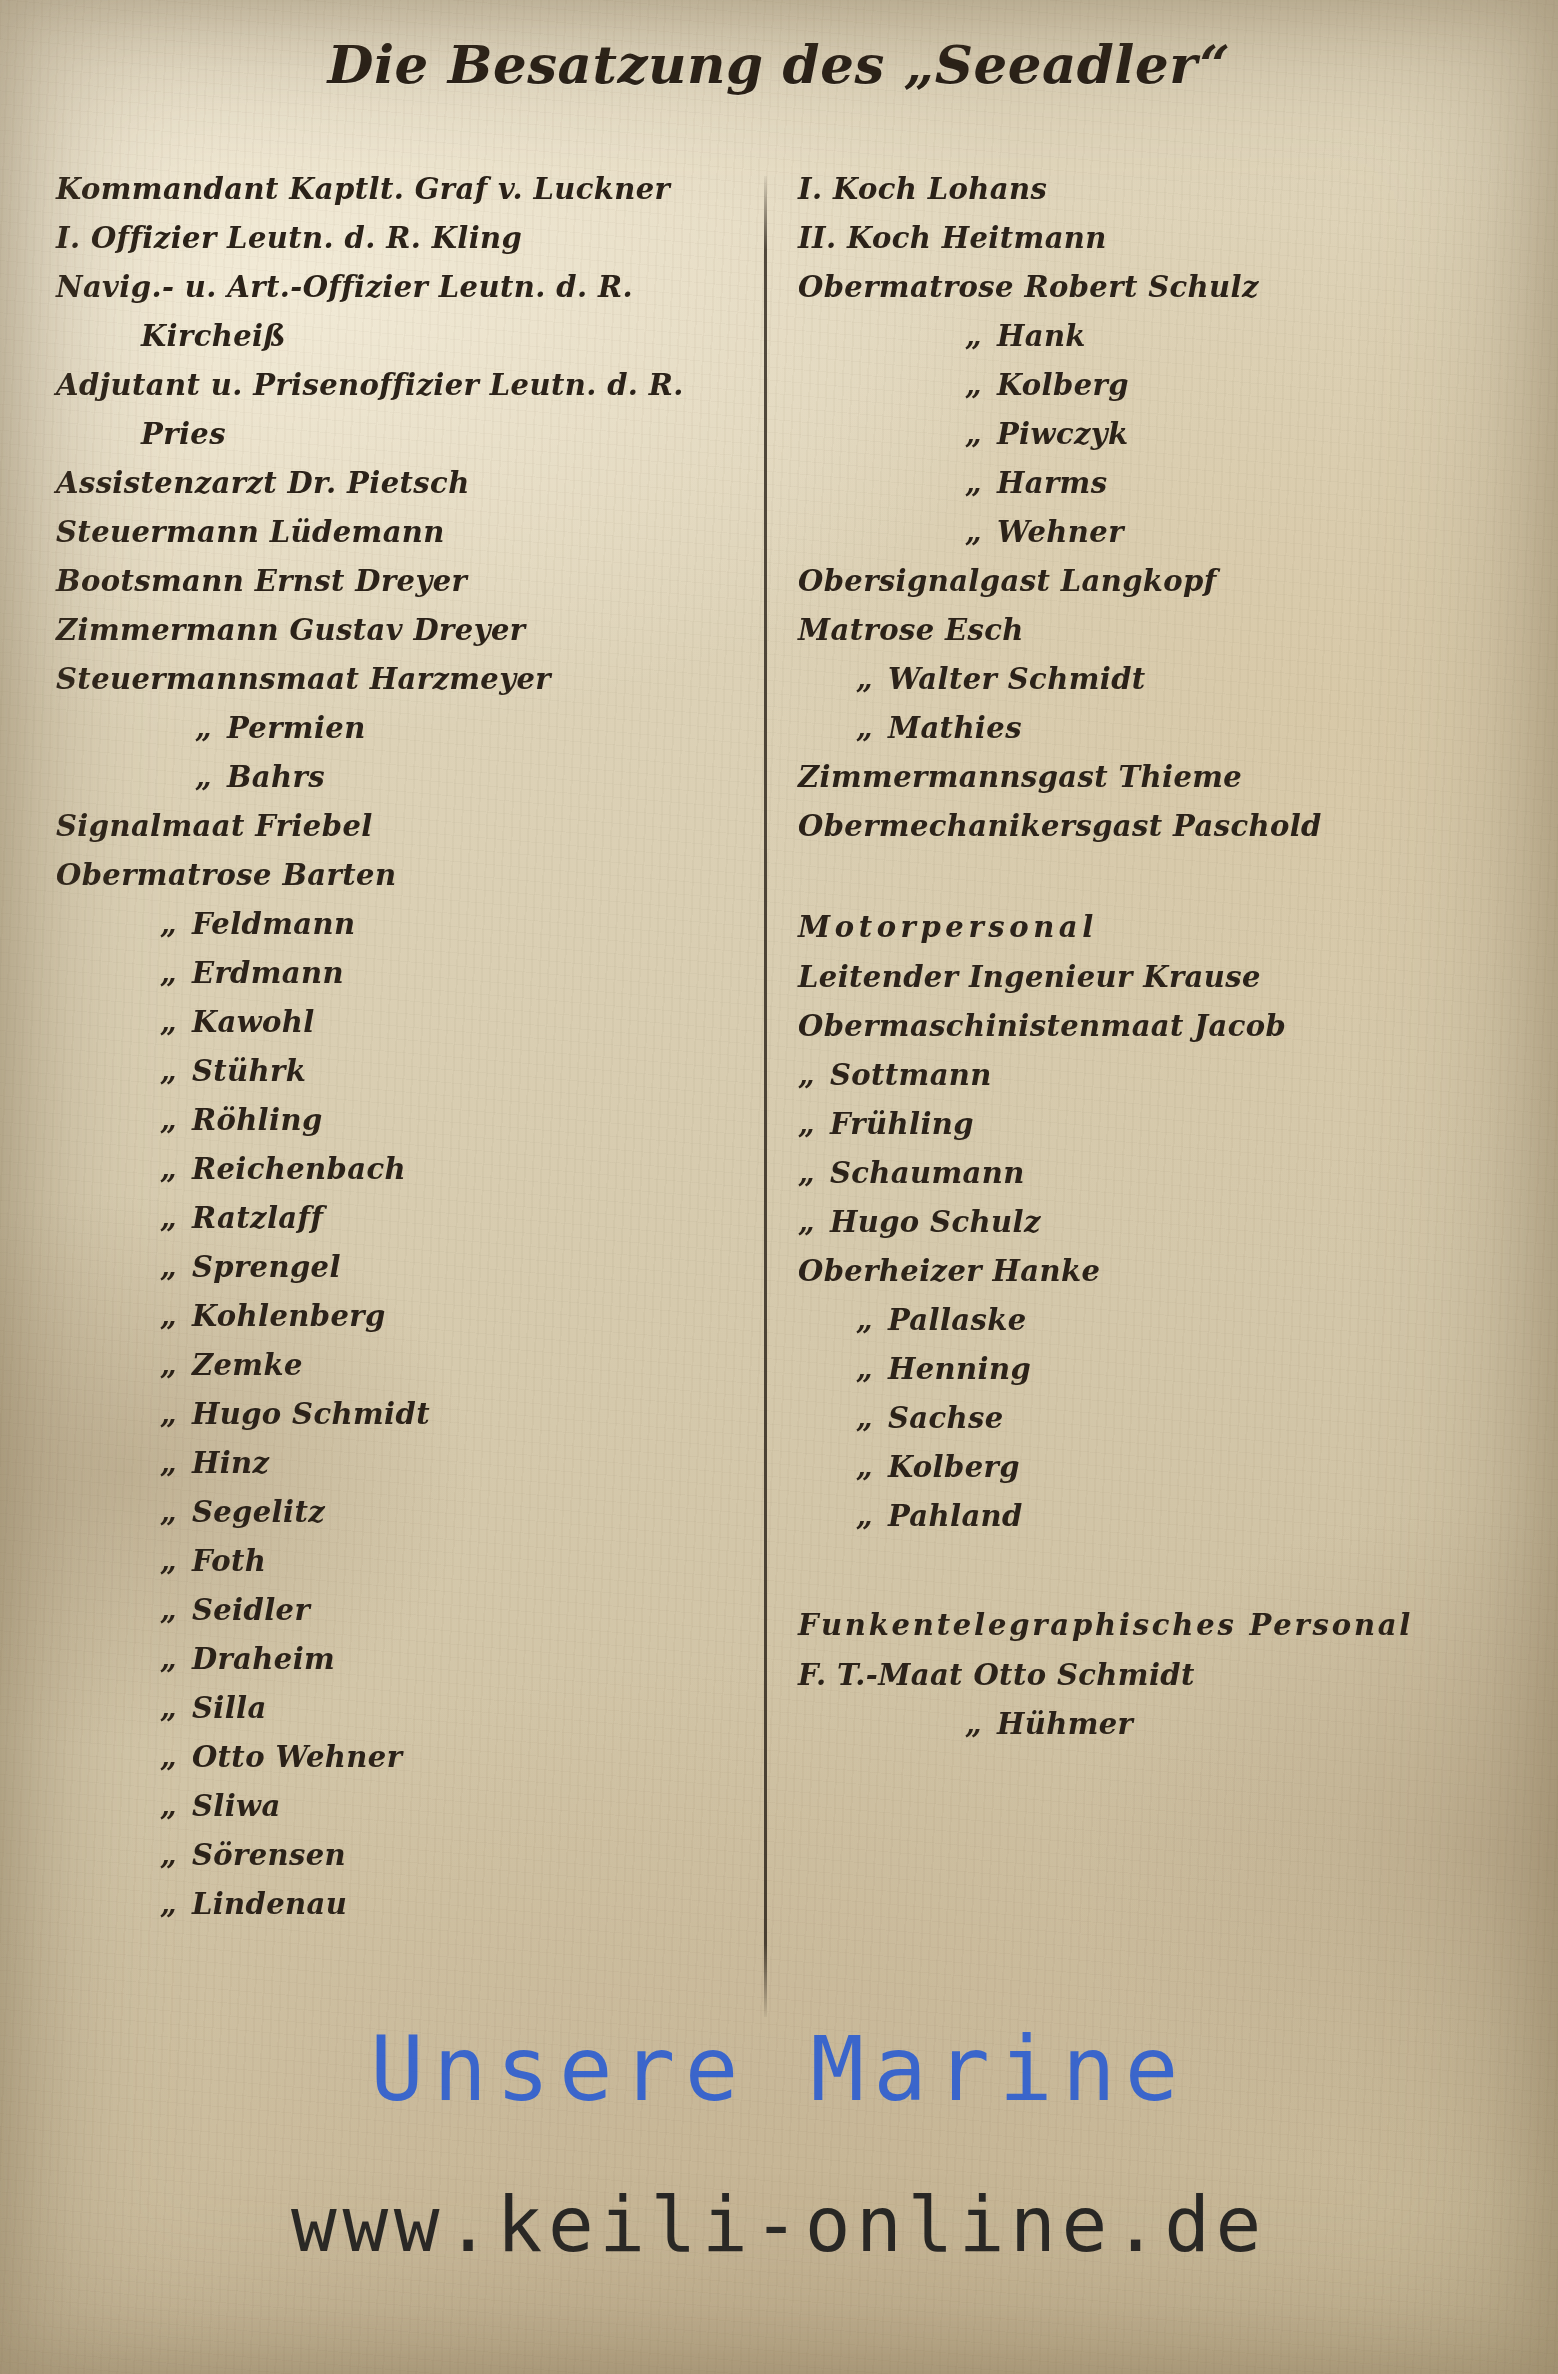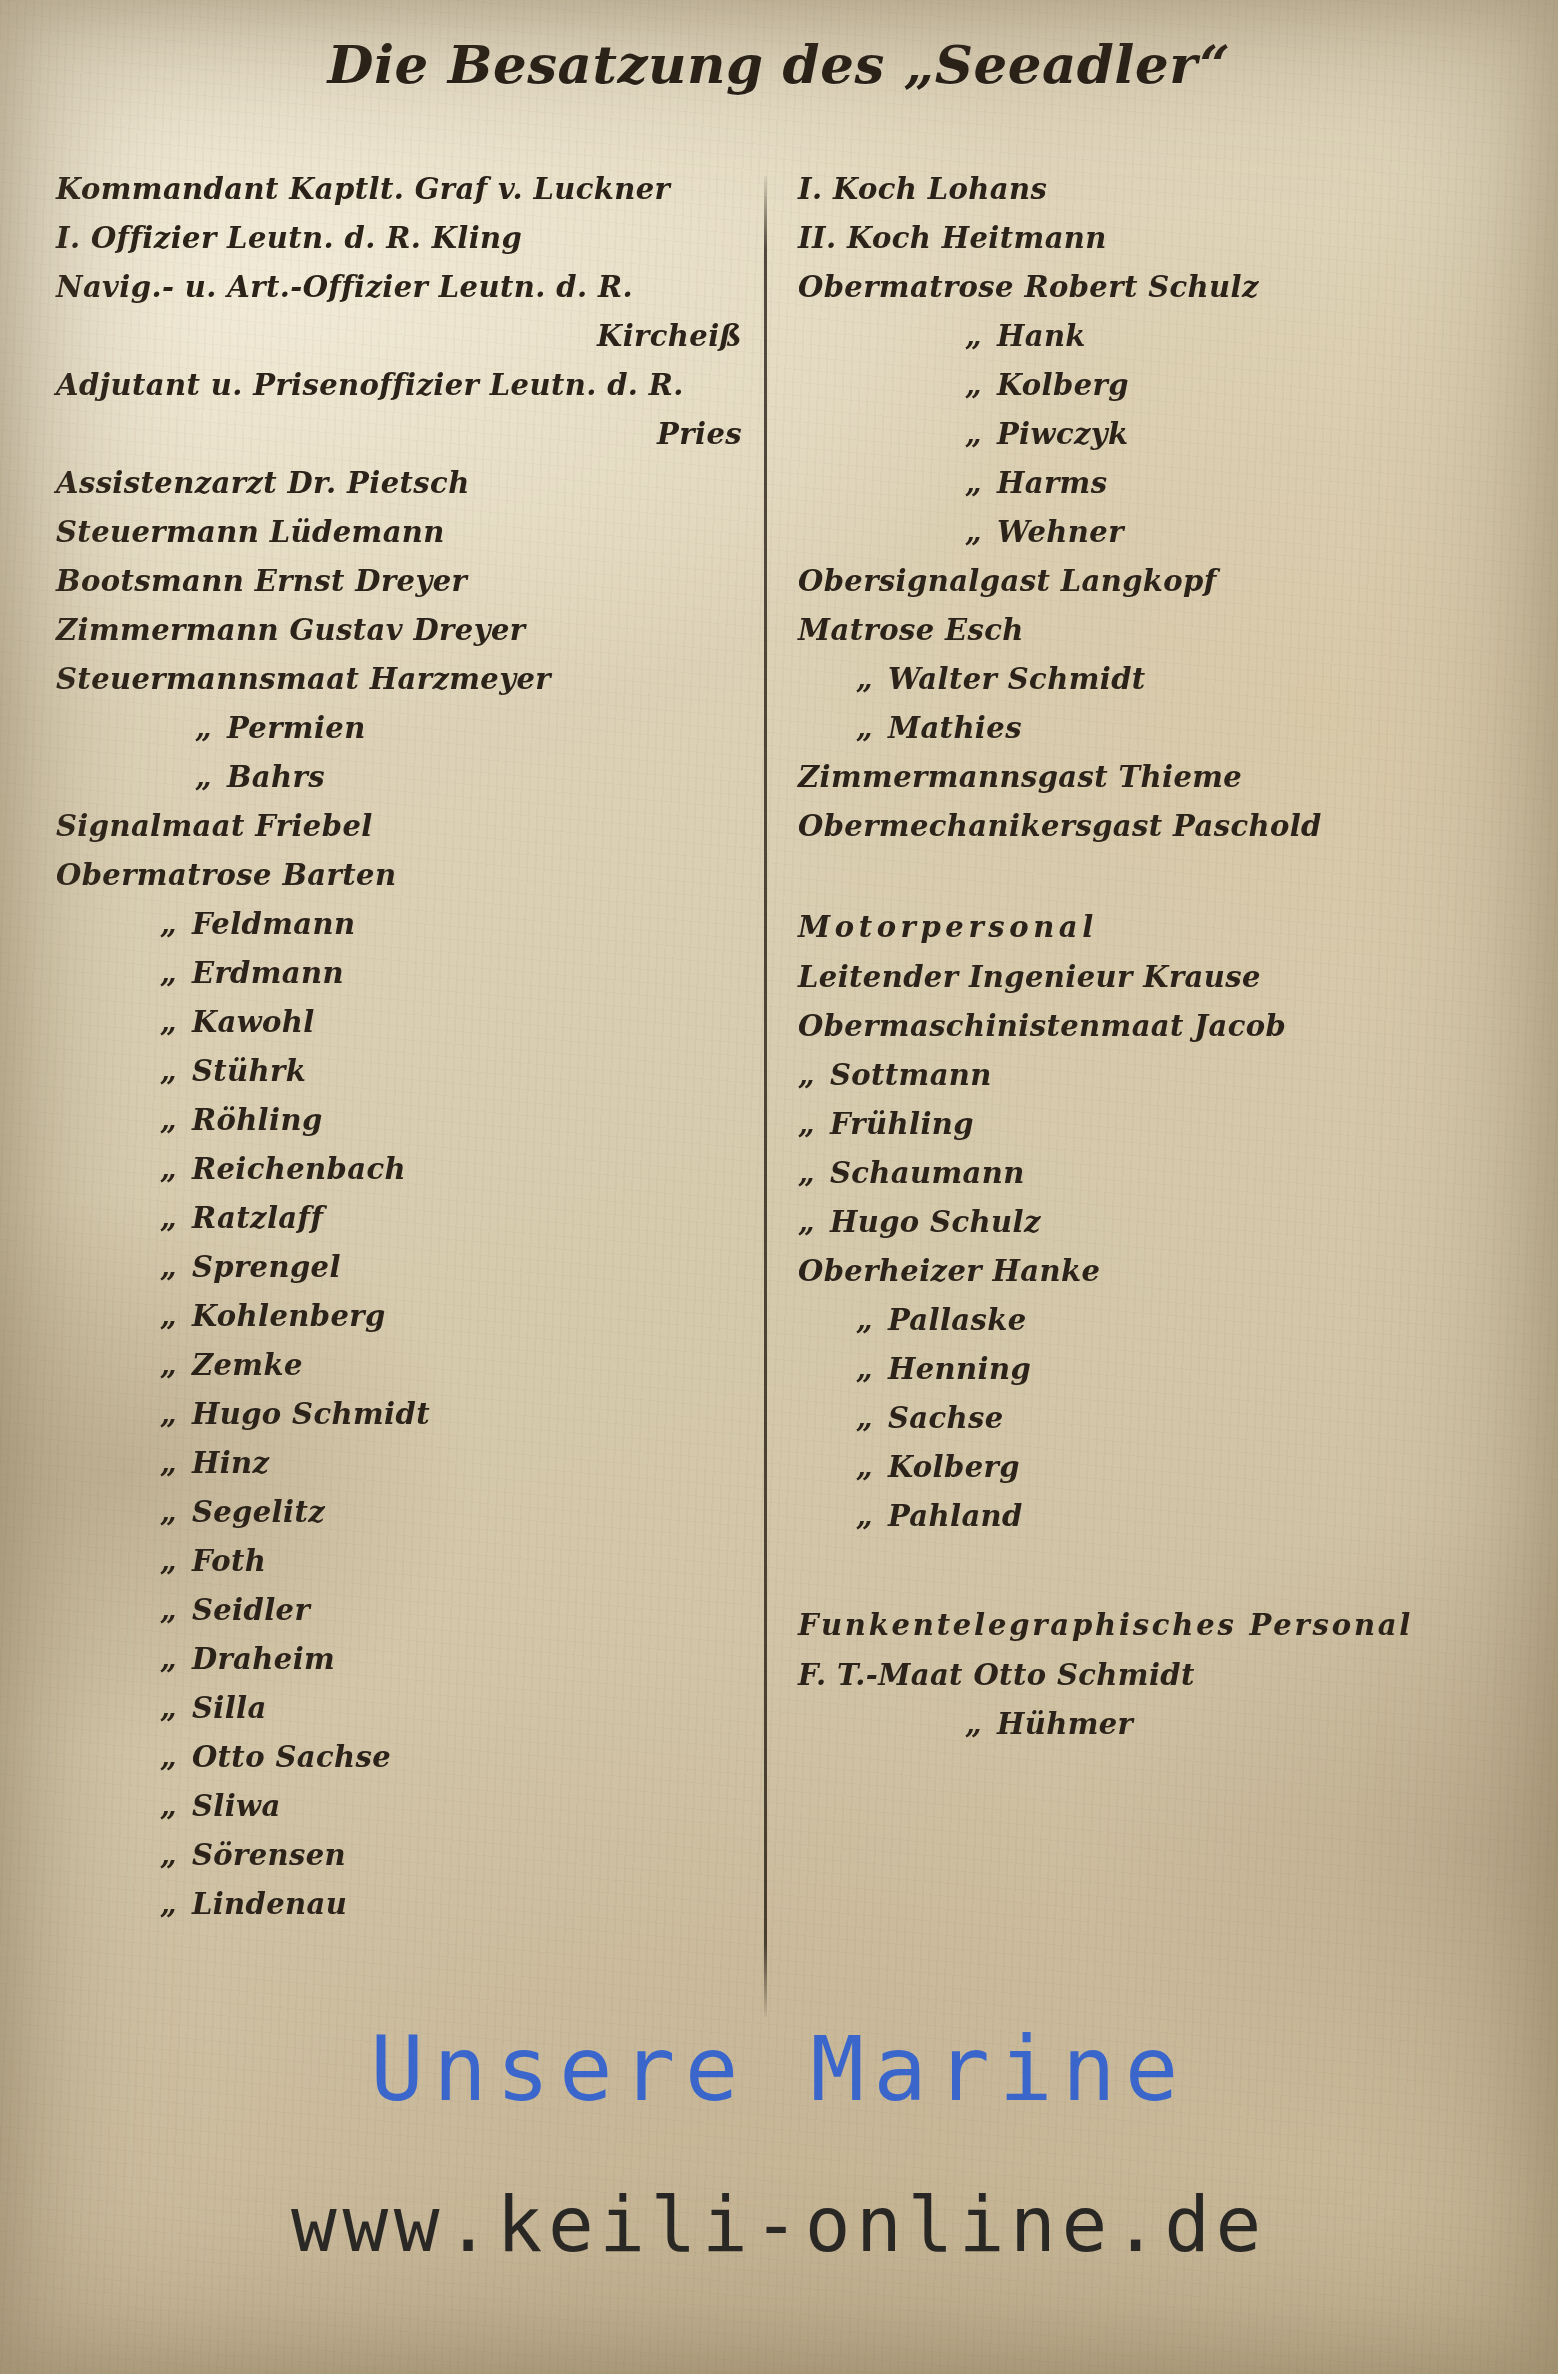--- a/index.html
+++ b/index.html
@@ -118,21 +118,21 @@
   li.ditto {
     position: relative;
   }
   li.ditto .dmark {
     display: inline-block;
     width: 1.1em;
     color: #2b2219;
     font-weight: 700;
   }
   
-  .ind-1 { padding-left: 85px; text-align: right; }
+  .ind-1 { padding-left: 85px; }
   .ind-2 { padding-left: 139px; }
   .ind-3 { padding-left: 104px; }
   .ind-4 { padding-left: 58px; }
   .ind-5 { padding-left: 167px; }
 
   .section-head {
     font-size: 29px;
     line-height: 52px;
     font-weight: 700;
     font-style: italic;
@@ -213,21 +213,21 @@
           <li class="ind-3 ditto"><span class="dmark">„</span><span class="name">Sprengel</span></li>
           <li class="ind-3 ditto"><span class="dmark">„</span><span class="name">Kohlenberg</span></li>
           <li class="ind-3 ditto"><span class="dmark">„</span><span class="name">Zemke</span></li>
           <li class="ind-3 ditto"><span class="dmark">„</span><span class="name">Hugo Schmidt</span></li>
           <li class="ind-3 ditto"><span class="dmark">„</span><span class="name">Hinz</span></li>
           <li class="ind-3 ditto"><span class="dmark">„</span><span class="name">Segelitz</span></li>
           <li class="ind-3 ditto"><span class="dmark">„</span><span class="name">Foth</span></li>
           <li class="ind-3 ditto"><span class="dmark">„</span><span class="name">Seidler</span></li>
           <li class="ind-3 ditto"><span class="dmark">„</span><span class="name">Draheim</span></li>
           <li class="ind-3 ditto"><span class="dmark">„</span><span class="name">Silla</span></li>
-          <li class="ind-3 ditto"><span class="dmark">„</span><span class="name">Otto Sachse</span></li>
+          <li class="ind-3 ditto"><span class="dmark">„</span><span class="name">Otto Wehner</span></li>
           <li class="ind-3 ditto"><span class="dmark">„</span><span class="name">Sliwa</span></li>
           <li class="ind-3 ditto"><span class="dmark">„</span><span class="name">Sörensen</span></li>
           <li class="ind-3 ditto"><span class="dmark">„</span><span class="name">Lindenau</span></li>
         </ul>
     </div>
 
     <div class="col col-right">
       <ul class="crew" id="right-list">
           <li><span class="rank">I. Koch</span> <span class="name">Lohans</span></li>
           <li><span class="rank">II. Koch</span> <span class="name">Heitmann</span></li>

